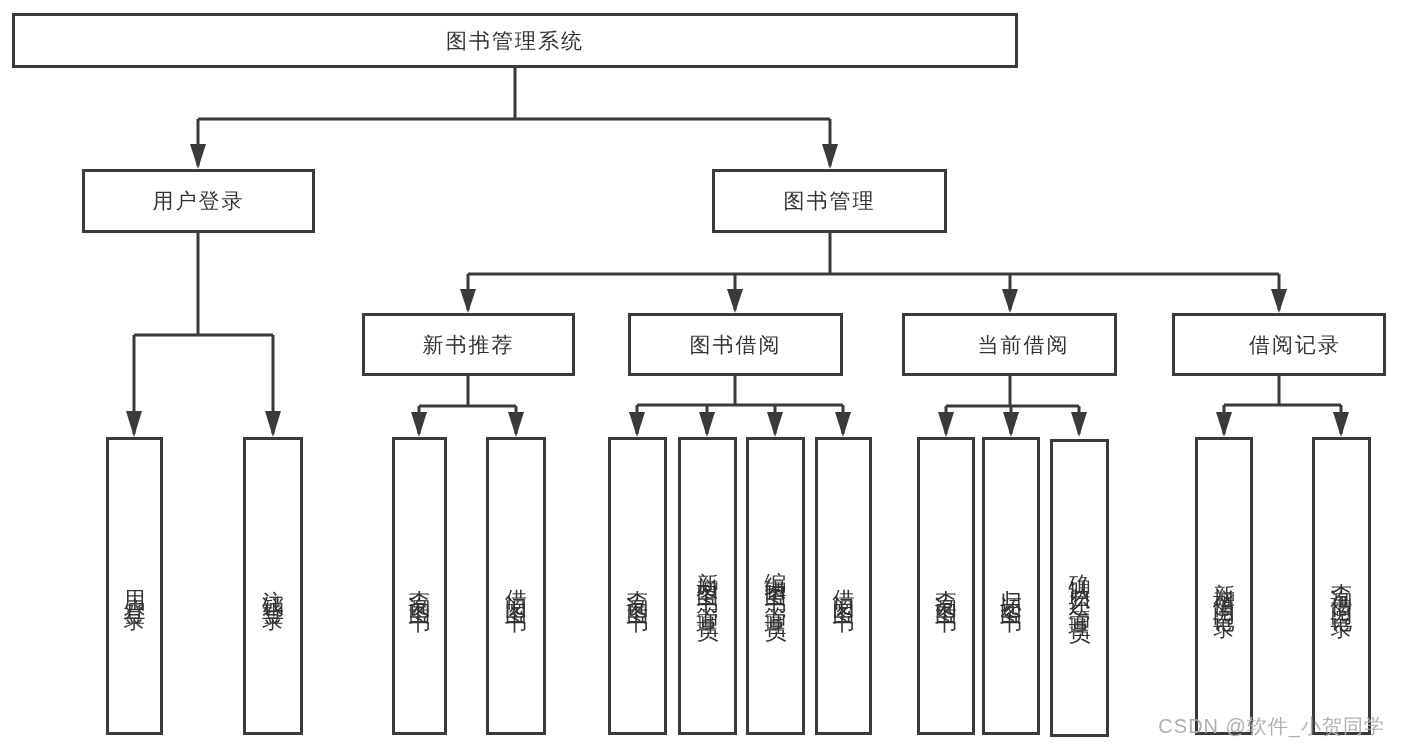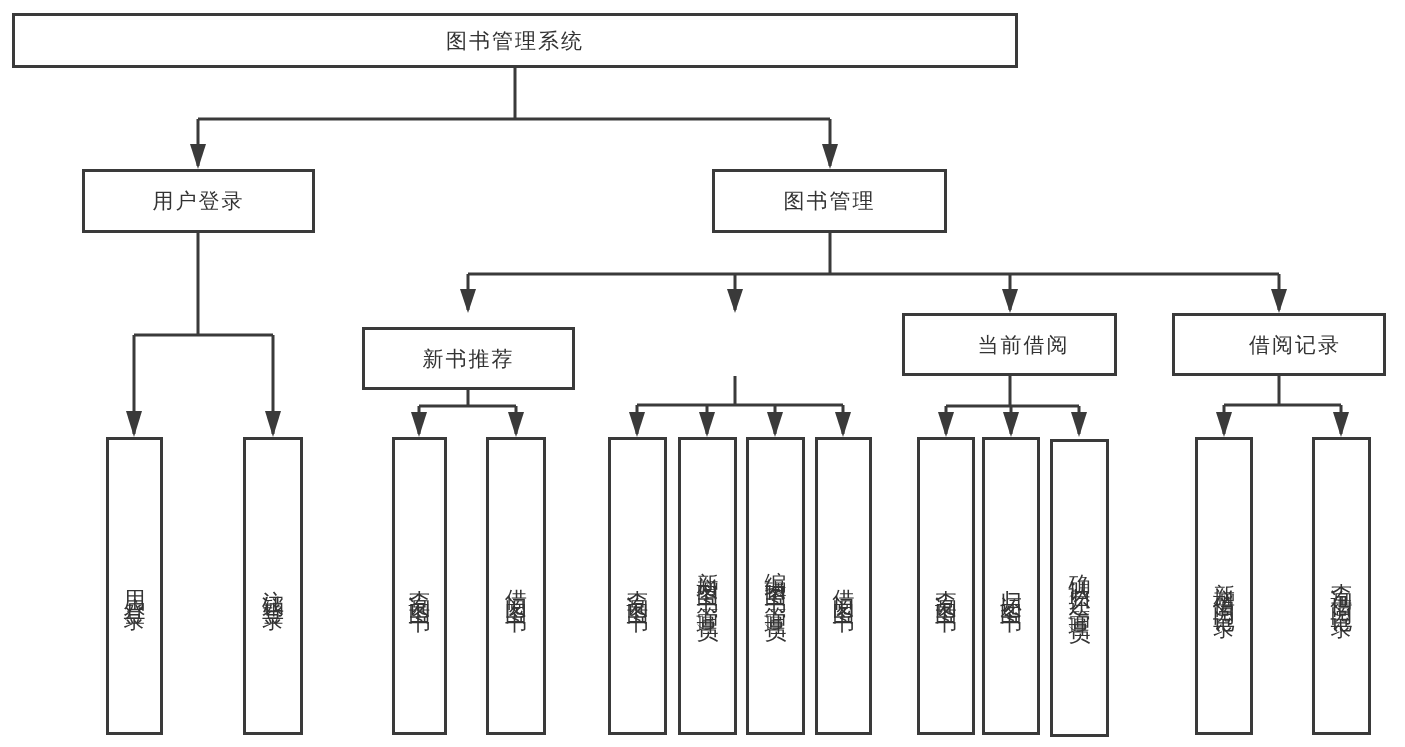--- a/index.html
+++ b/index.html
@@ -104,21 +104,22 @@
     <path class="cline" d="M1279 376 V405 M1224 405 H1341 M1224 405 V434 M1341 405 V434"></path>
     <polygon class="carrow" points="1216,412 1232,412 1224,437"></polygon>
     <polygon class="carrow" points="1333,412 1349,412 1341,437"></polygon>
   </svg>
 
   <div class="box" style="left:12px;top:13px;width:1006px;height:55px;">图书管理系统</div>
 
   <div class="box" style="left:82px;top:169px;width:233px;height:64px;">用户登录</div>
   <div class="box" style="left:712px;top:169px;width:235px;height:64px;">图书管理</div>
 
-  <div class="box" style="left:362px;top:313px;width:213px;height:63px;margin-top:14px;">新书推荐</div>
+  <div class="box" style="left:362px;top:313px;width:213px;height:63px;">新书推荐</div>
+  <div class="box" style="left:628px;top:313px;width:215px;height:63px;">图书借阅</div>
   <div class="box" style="left:902px;top:313px;width:215px;height:63px;padding-left:28px;">当前借阅</div>
   <div class="box" style="left:1172px;top:313px;width:214px;height:63px;padding-left:32px;">借阅记录</div>
 
   <div class="vbox" style="left:106px;top:437px;width:57px;height:298px;">
     <span class="vtext">用户登录</span>
   </div>
   <div class="vbox" style="left:243px;top:437px;width:60px;height:298px;">
     <span class="vtext">注销登录</span>
   </div>
 
@@ -152,14 +153,15 @@
     <span class="vtext">确认归还（管理员）</span>
   </div>
 
   <div class="vbox" style="left:1195px;top:437px;width:58px;height:298px;">
     <span class="vtext">新增借阅记录</span>
   </div>
   <div class="vbox" style="left:1312px;top:437px;width:59px;height:298px;">
     <span class="vtext">查询借阅记录</span>
   </div>
 
+  <div id="watermark">CSDN @软件_小贺同学</div>
 
 </div>
 
 </body></html>

